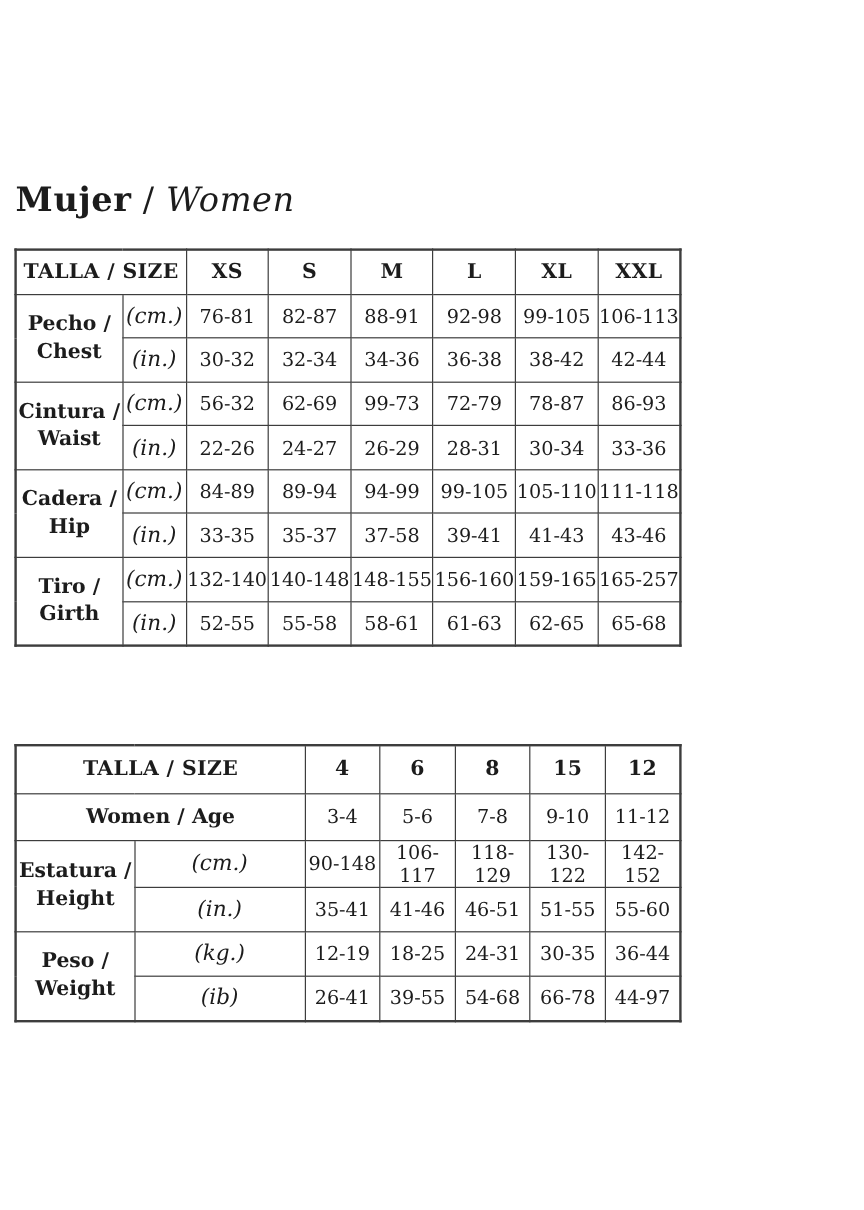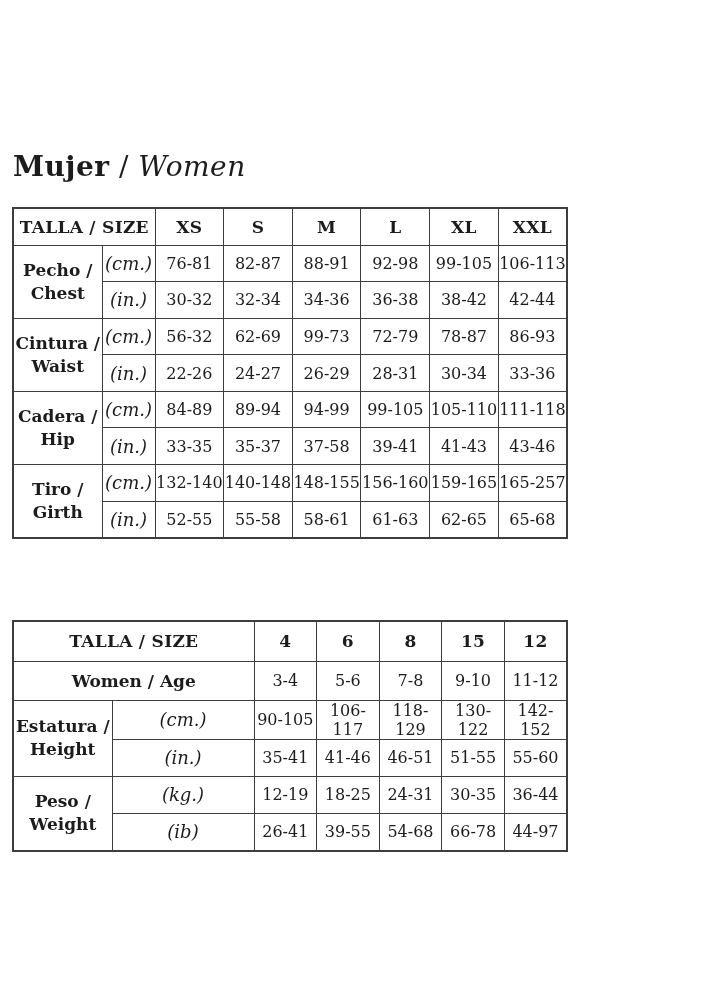--- a/index.html
+++ b/index.html
@@ -206,21 +206,21 @@
       <td class="val">5-6</td>
       <td class="val">7-8</td>
       <td class="val">9-10</td>
       <td class="val">11-12</td>
     </tr>
 
     <tr class="data-row">
       <th rowspan="2" class="group-label">Estatura /
 Height</th>
       <td class="unit">(cm.)</td>
-      <td class="val">90-105</td>
+      <td class="val">90-148</td>
       <td class="val">106-117</td>
       <td class="val">118-129</td>
       <td class="val">130-122</td>
       <td class="val">142-152</td>
     </tr>
     <tr class="data-row">
       <td class="unit">(in.)</td>
       <td class="val">35-41</td>
       <td class="val">41-46</td>
       <td class="val">46-51</td>

